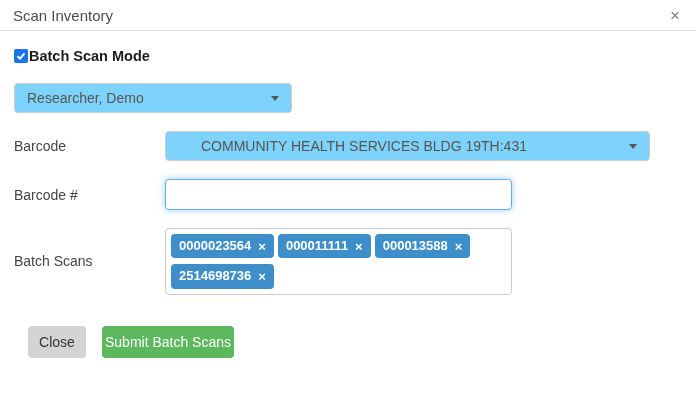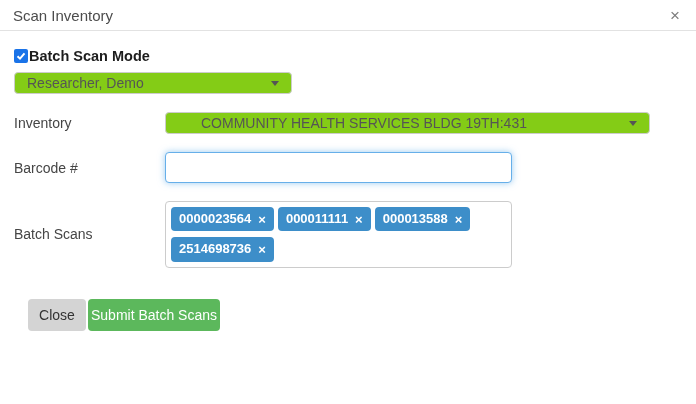--- a/index.html
+++ b/index.html
@@ -35,21 +35,21 @@
     cursor: pointer;
     background: none; border: none;
     font-family: "Liberation Sans", sans-serif;
   }
   .modal-body { padding: 16px 14px 0 14px; }
 
   .checkbox-row {
     display: flex;
     align-items: center;
     height: 18px;
-    margin-bottom: 7px;
+    margin-bottom: 18px;
     cursor: pointer;
   }
   .checkbox {
     width: 14px; height: 14px;
     background: #1a73e8;
     border-radius: 2px;
     display: inline-flex;
     align-items: center;
     justify-content: center;
     flex-shrink: 0;
@@ -68,24 +68,24 @@
     margin-bottom: 18px;
   }
   .form-label {
     width: 151px;
     flex-shrink: 0;
     font-size: 14px;
     color: #454545;
   }
   .select-box {
     position: relative;
-    height: 22px;
+    height: 30px;
     border: 1px solid #ccc;
     border-radius: 4px;
-    background: #84cc16;
+    background: #7dd3fc;
     display: flex;
     align-items: center;
     padding: 0 26px 0 12px;
     cursor: pointer;
   }
   .select-value {
     font-size: 14px;
     color: #555;
     white-space: nowrap;
     overflow: hidden;
@@ -144,21 +144,21 @@
     font-weight: bold;
     font-size: 13px;
     color: #fff;
     cursor: pointer;
     line-height: 1;
   }
 
   .btn-row {
     display: flex;
     align-items: center;
-    gap: 2px;
+    gap: 16px;
     margin-top: 31px;
     padding-left: 14px;
   }
   .btn {
     border: none;
     border-radius: 4px;
     font-size: 14px;
     font-family: "Liberation Sans", sans-serif;
     height: 32px;
     cursor: pointer;
@@ -199,21 +199,21 @@
     </div>
 
     <div class="form-row">
       <div class="select-box w-pi">
         <span class="select-value">Researcher, Demo</span>
         <span class="select-arrow"></span>
       </div>
     </div>
 
     <div class="form-row">
-      <span class="form-label">Inventory</span>
+      <span class="form-label">Barcode</span>
       <div class="select-box w-location">
         <span class="select-value">COMMUNITY HEALTH SERVICES BLDG 19TH:431</span>
         <span class="select-arrow"></span>
       </div>
     </div>
 
 
     <div class="form-row">
       <span class="form-label">Barcode #</span>
       <input class="text-input" type="text" value="" style="">

